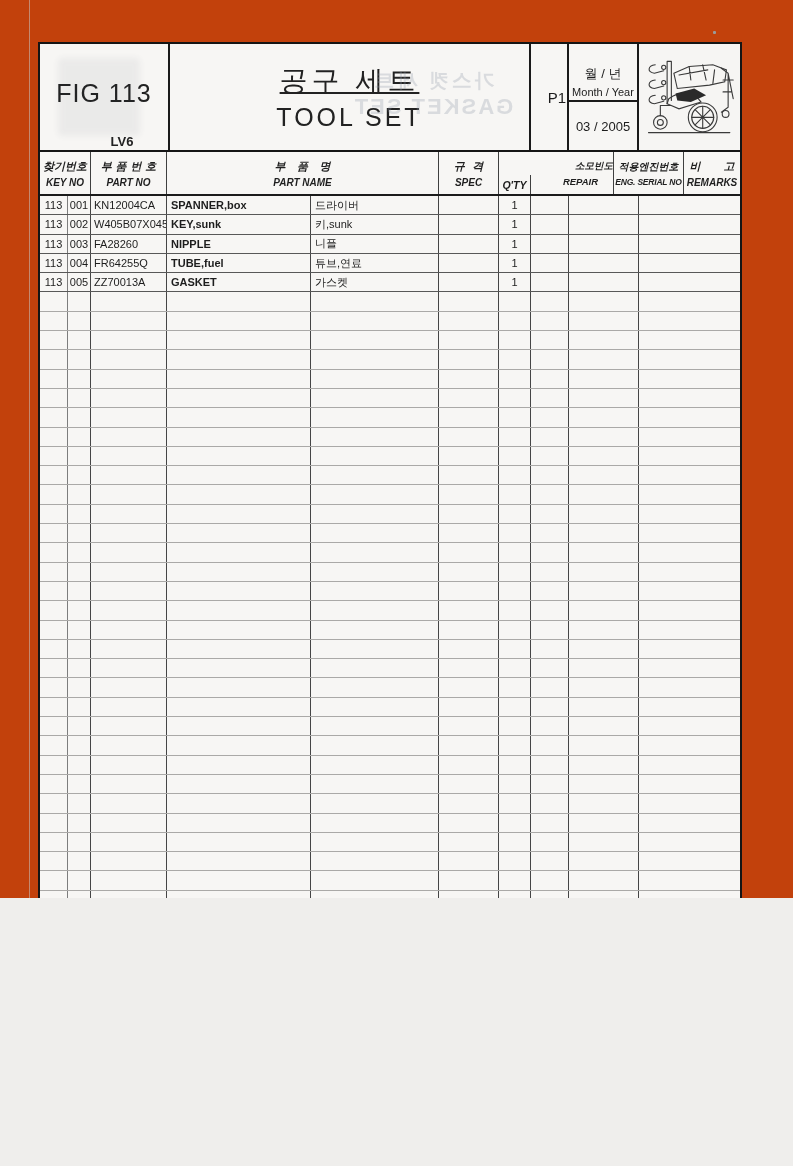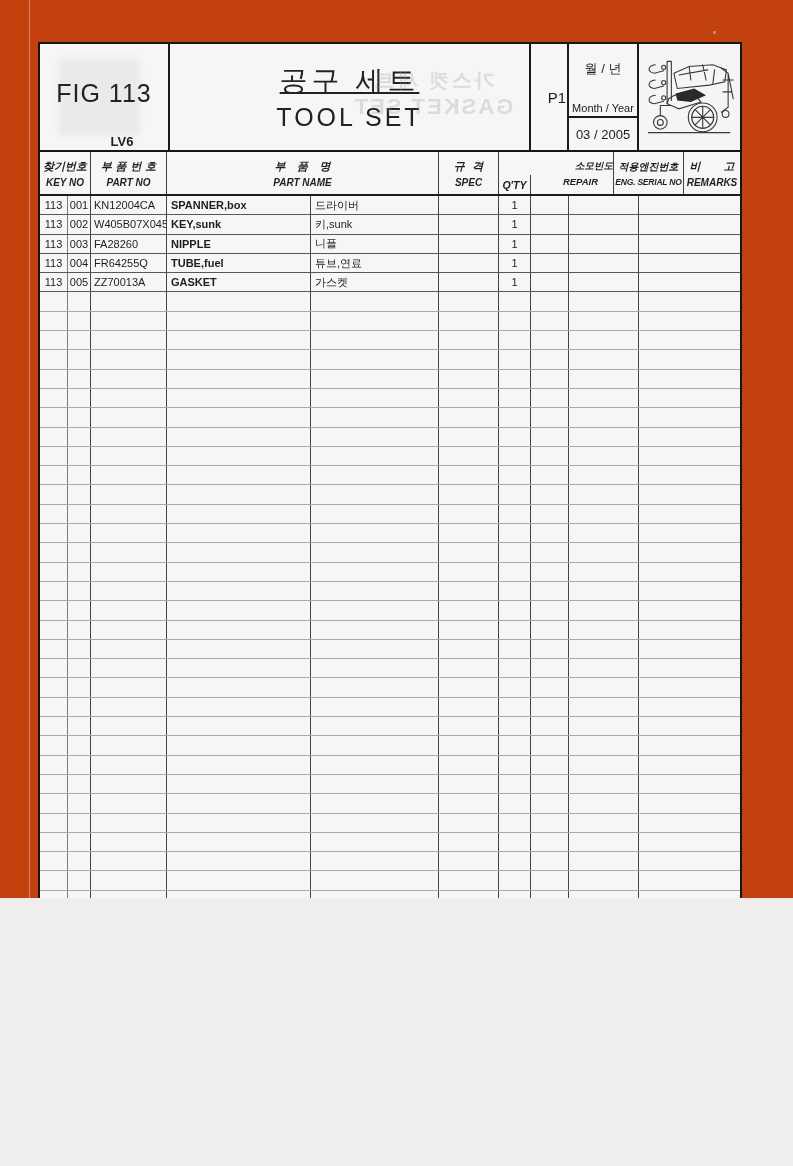--- a/index.html
+++ b/index.html
@@ -30,21 +30,21 @@
   .t-en{font-size:25px;letter-spacing:3px;color:#222;}
   .ghost-title{position:absolute;right:-4px;top:24px;width:200px;text-align:center;
                transform:scaleX(-1);color:#8e97a6;opacity:.28;filter:blur(.4px);
                font-weight:bold;line-height:1.25;pointer-events:none;}
   .ghost-title .gko{font-size:20px;letter-spacing:3px;}
   .ghost-title .gen{font-size:22px;letter-spacing:2px;}
 
   .cell.p1{flex:0 0 38px;display:flex;align-items:center;justify-content:center;font-size:15px;padding-left:16px;}
   .cell.my{flex:0 0 70px;display:flex;flex-direction:column;}
   .my-top{flex:0 0 58px;border-bottom:2px solid #1a1a1a;box-sizing:border-box;
-          display:flex;flex-direction:column;align-items:center;justify-content:space-between;padding-bottom:2px;margin-top:16px;}
+          display:flex;flex-direction:column;align-items:center;justify-content:flex-end;padding-bottom:2px;}
   .my-ko{font-size:13px;margin-bottom:3px;}
   .my-en{font-size:11px;}
   .my-bot{flex:1;display:flex;align-items:center;justify-content:center;font-size:13px;}
   .cell.mach{flex:1;display:flex;align-items:center;justify-content:center;background:#f6f5f3;}
   .cell.mach svg{display:block;}
 
   
   .colhead{height:42px;flex:0 0 42px;display:flex;border-bottom:2px solid #1b1b1b;}
   .ch{box-sizing:border-box;border-right:1px solid #3f3f3f;display:flex;flex-direction:column;
       align-items:center;justify-content:center;gap:3px;white-space:pre;}

